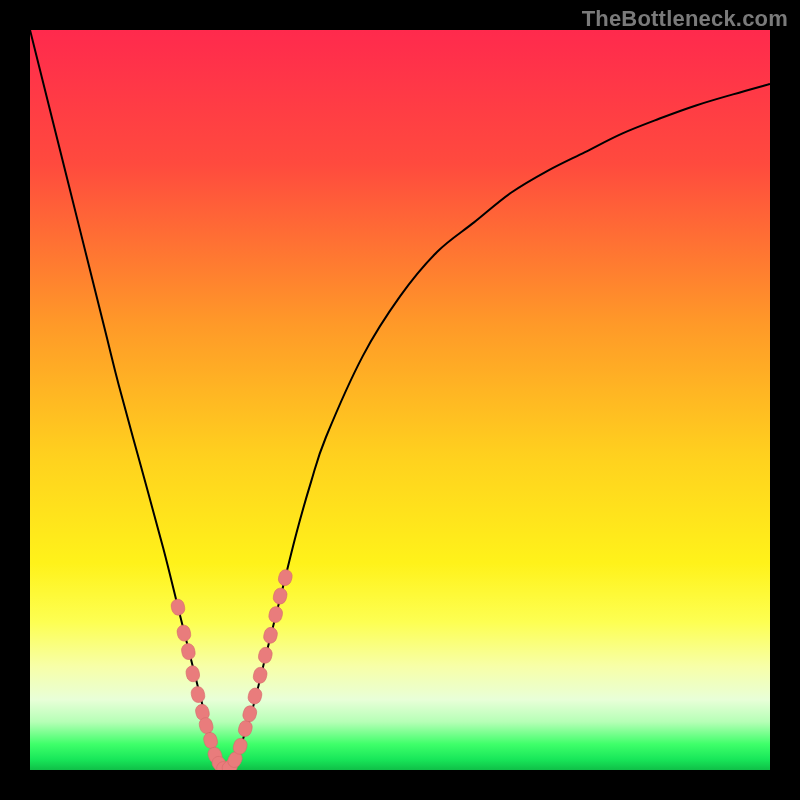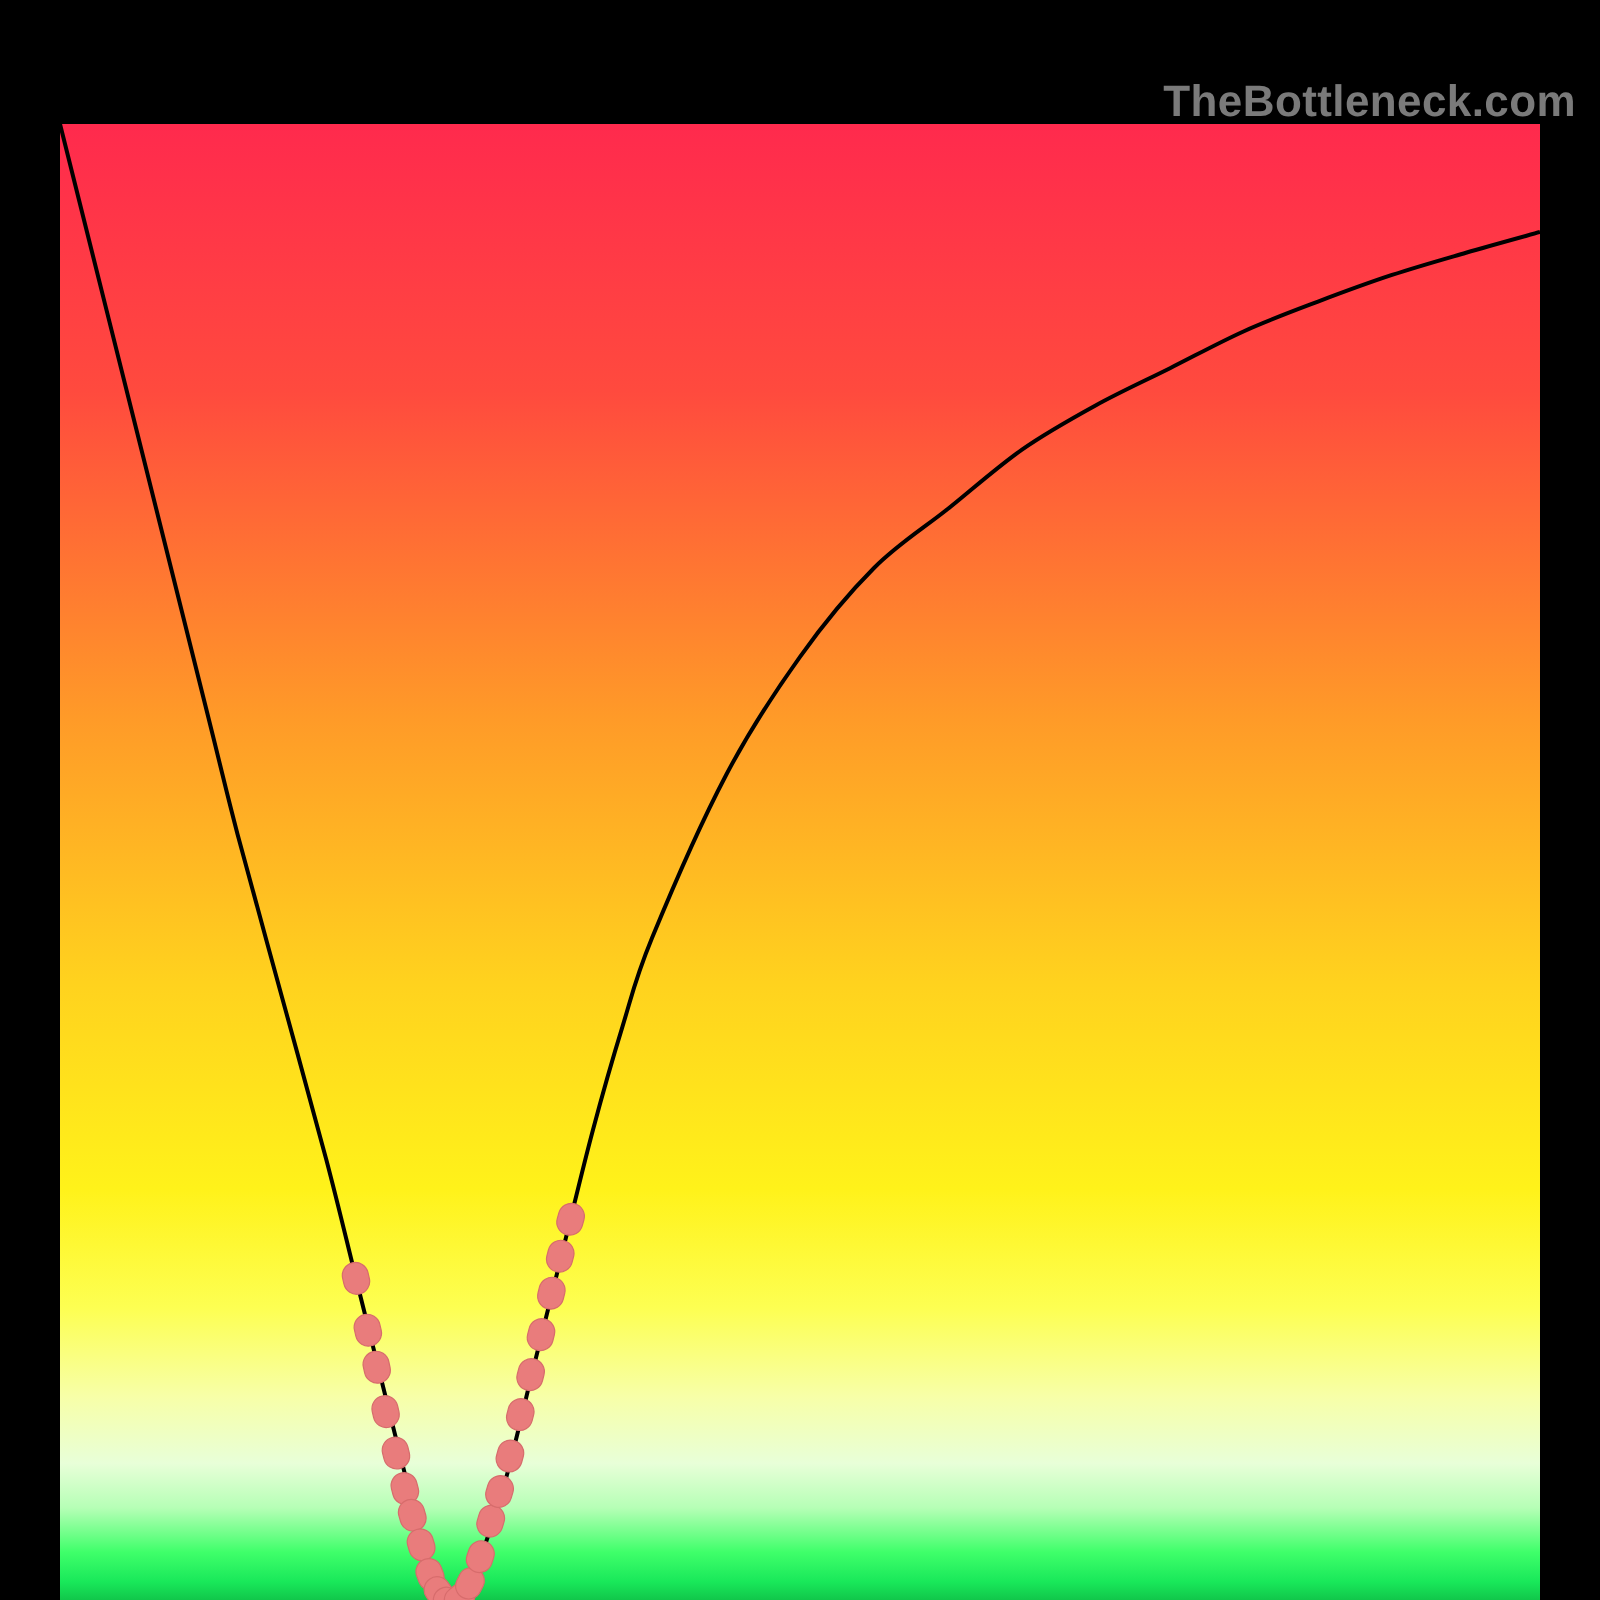--- a/index.html
+++ b/index.html
@@ -10,21 +10,20 @@
     background: #000;
     overflow: hidden;
   }
   .frame {
     position: absolute;
     left: 0;
     top: 0;
     width: 800px;
     height: 716px;
     background: #000;
-    margin-top: 32px;
   }
   .plot {
     position: absolute;
     left: 30px;
     top: 30px;
     width: 740px;
     height: 740px;
     overflow: hidden;
   }
   .watermark {

